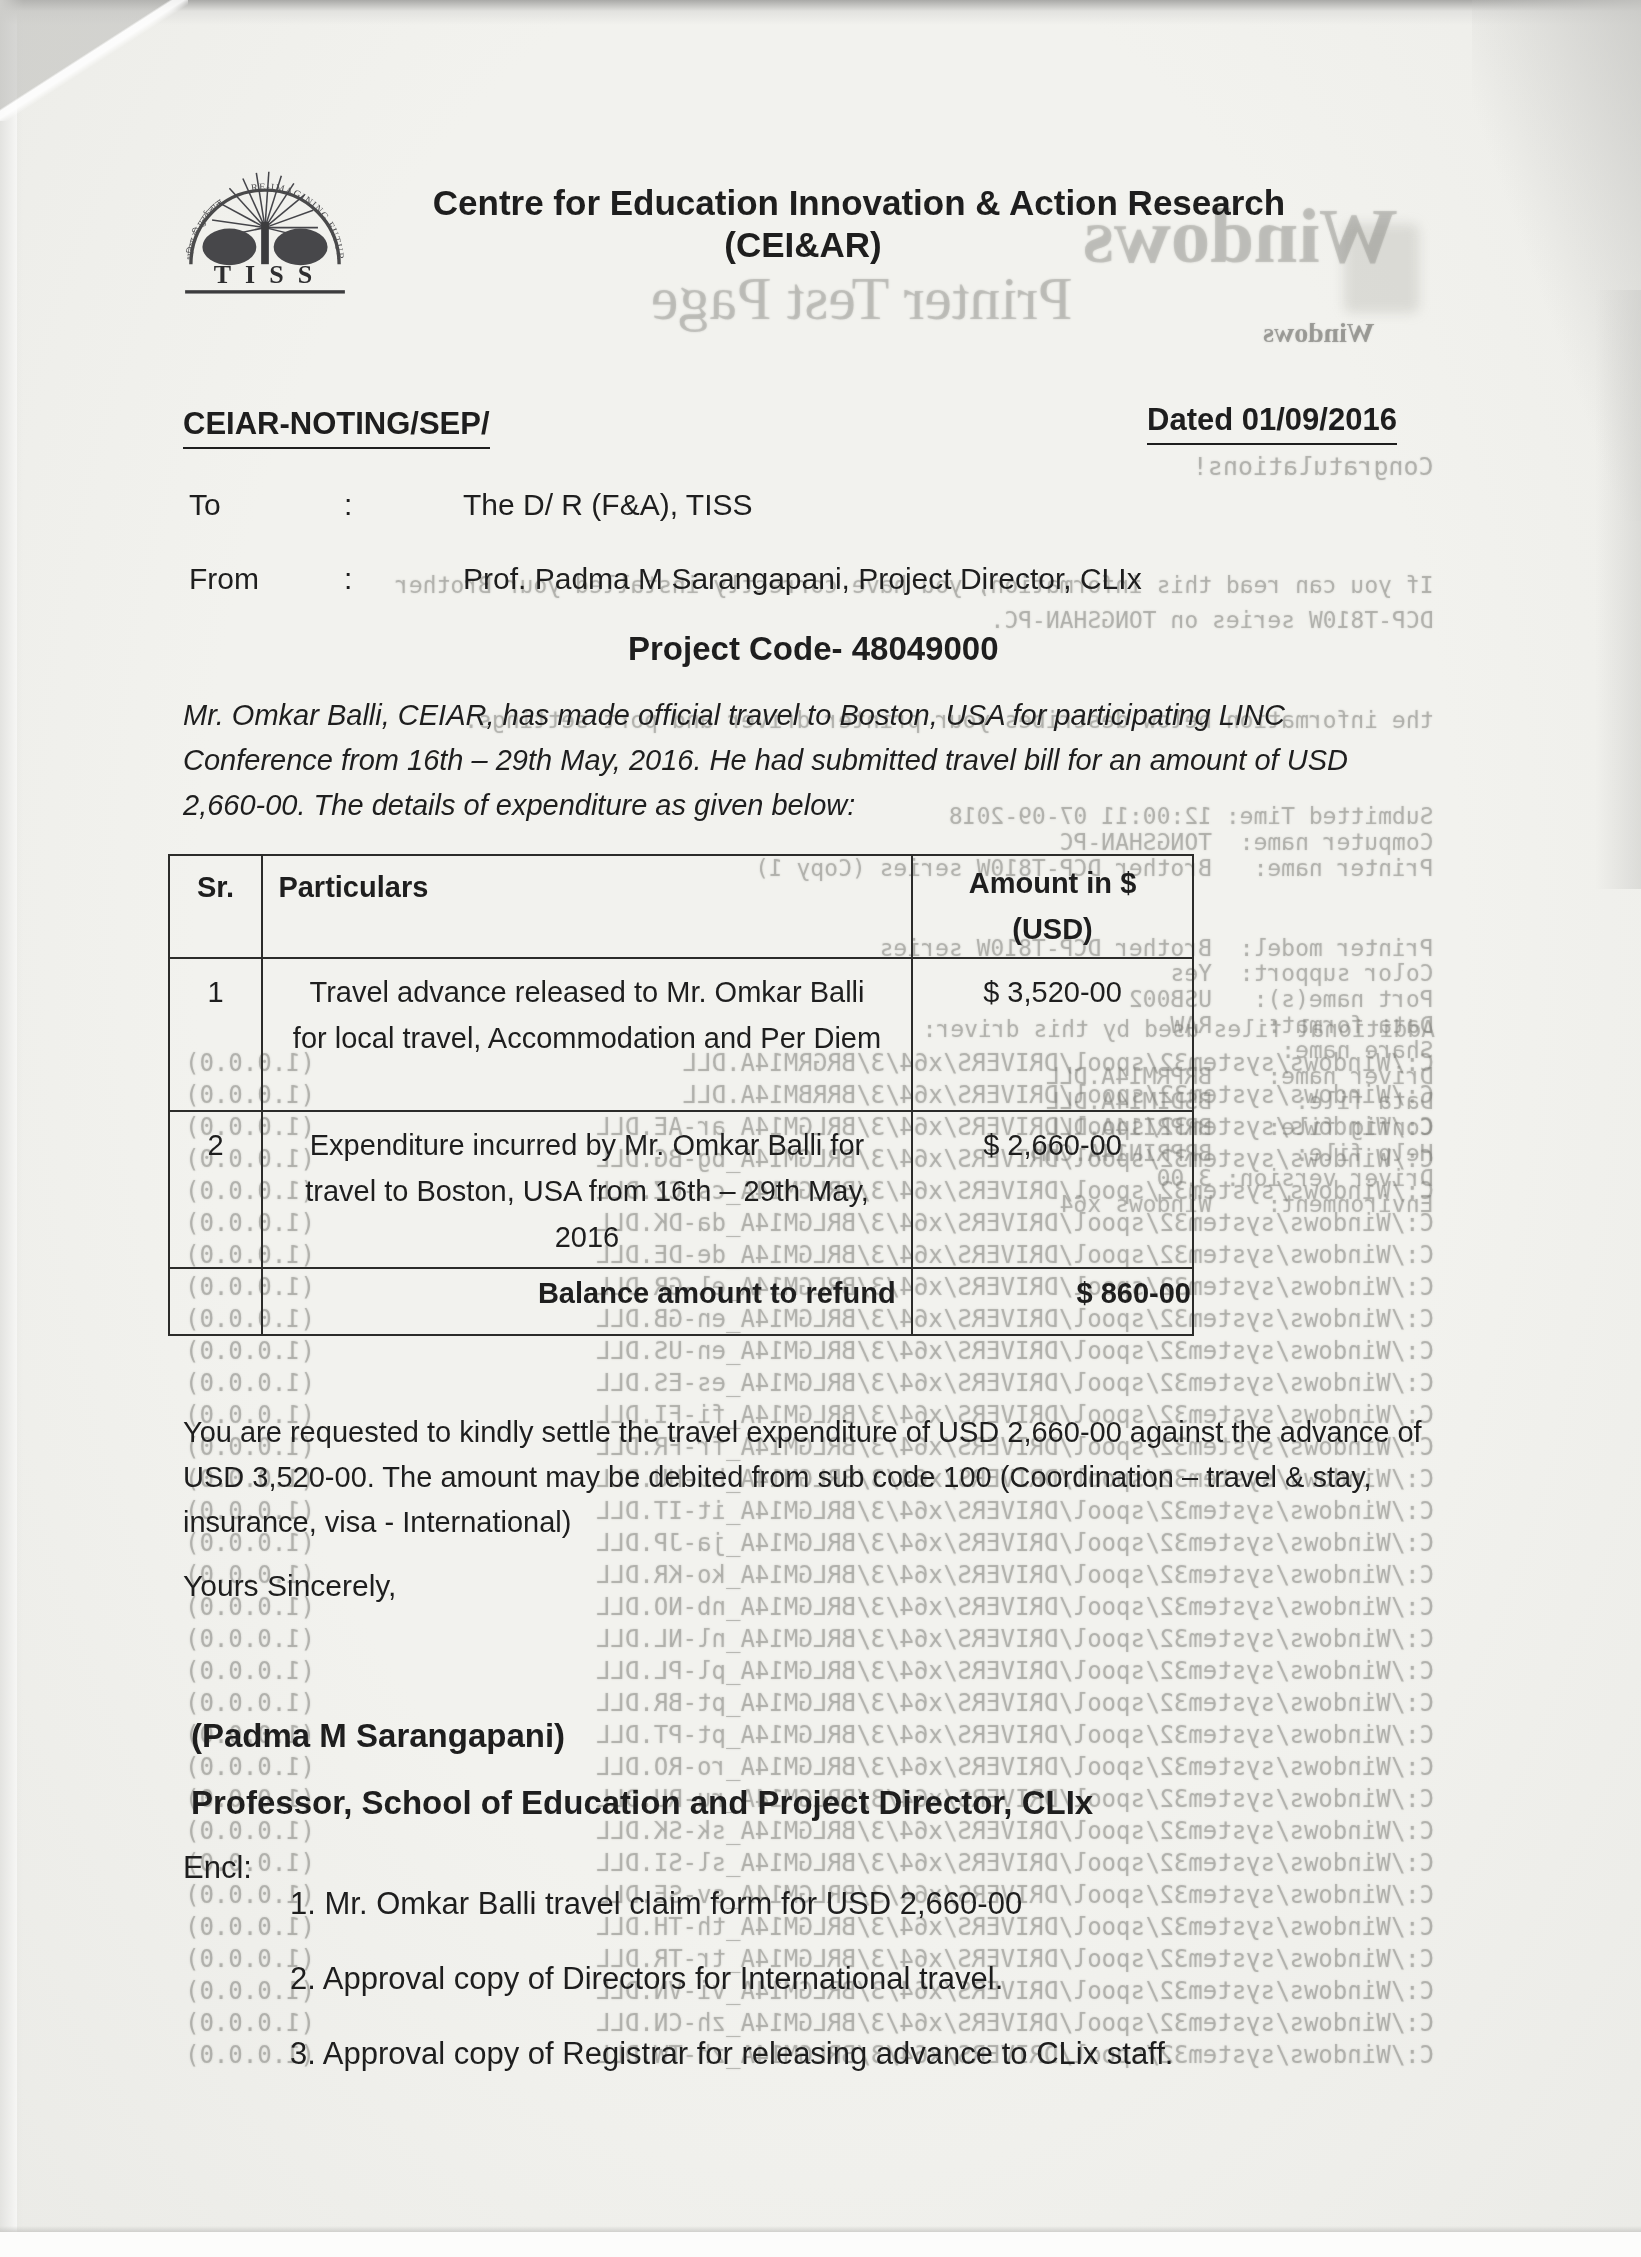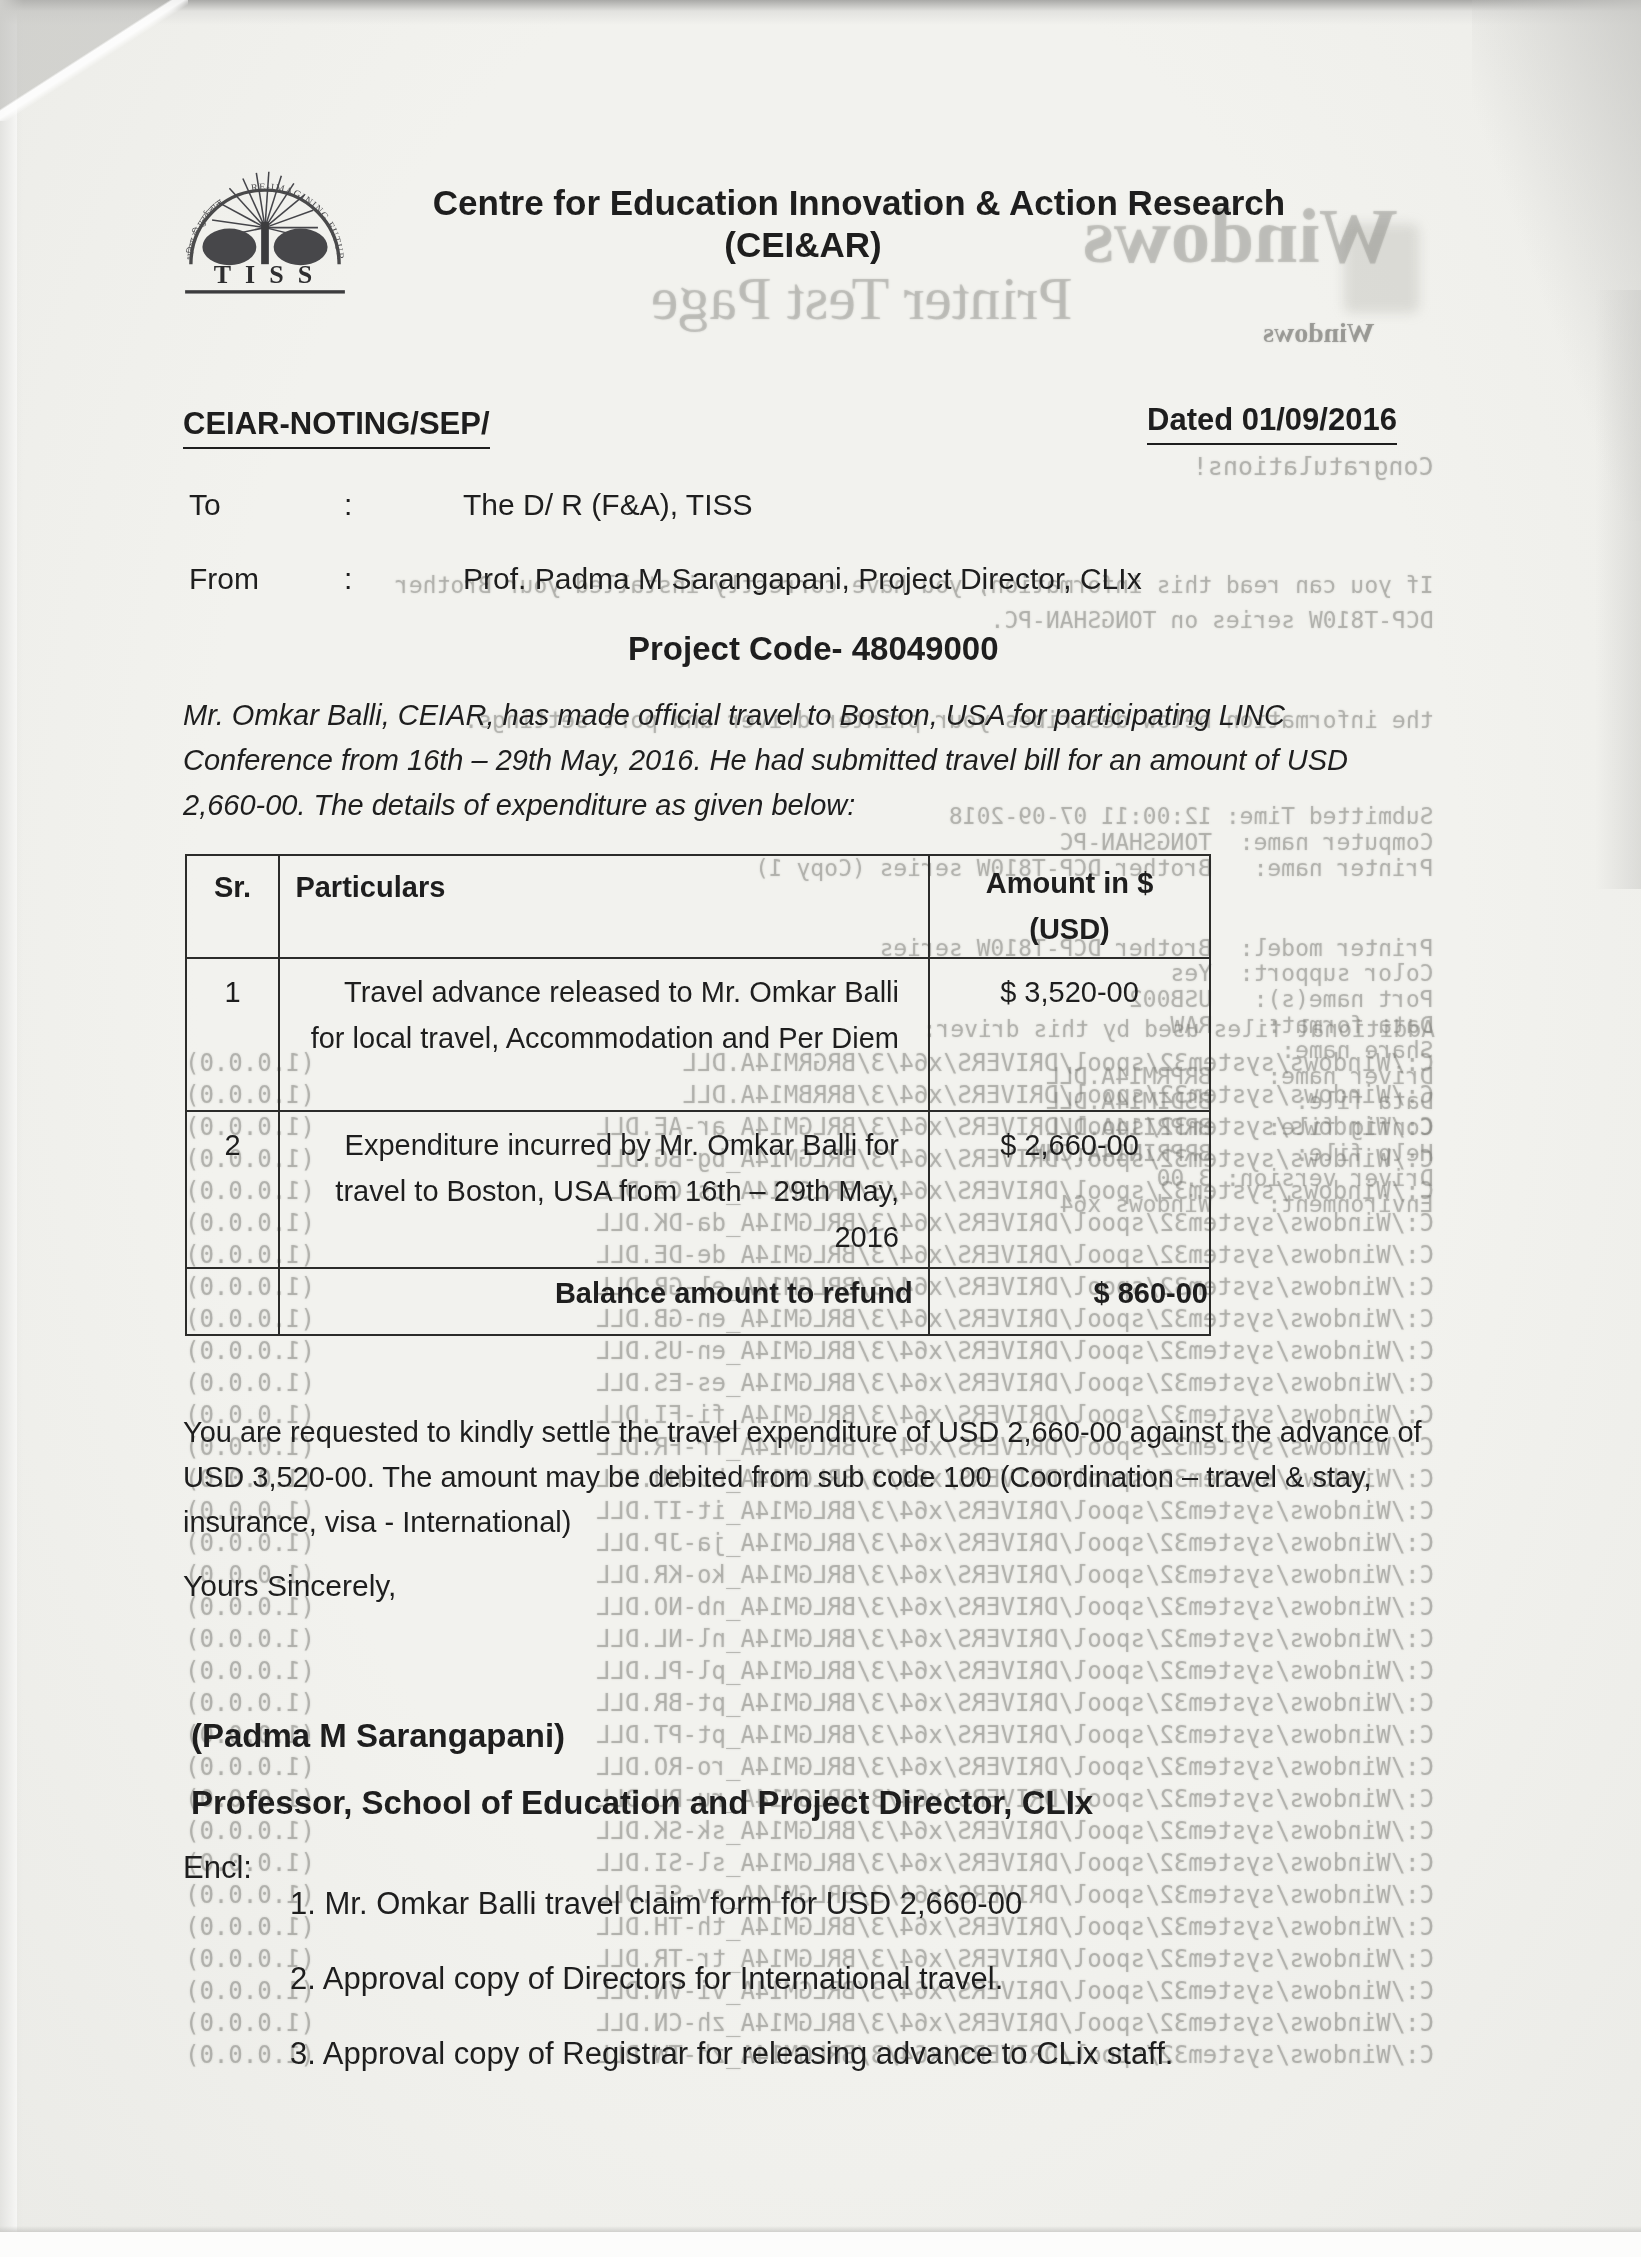--- a/index.html
+++ b/index.html
@@ -54,27 +54,27 @@
   .dated{left:1147px;top:402px;font-size:31px;font-weight:bold;border-bottom:2.9px solid #1e1e1e;padding-bottom:4.8px;}
   .addr-label{font-size:30px;}
   .to-label{left:189px;top:488px;}
   .to-colon{left:344px;top:488px;}
   .to-value{left:463px;top:488px;}
   .from-label{left:189px;top:562px;}
   .from-colon{left:344px;top:562px;}
   .from-value{left:463px;top:562px;}
   .project-code{left:628px;top:630px;font-size:33px;font-weight:bold;}
   .intro-para{left:183px;top:693px;width:1241px;font-size:29px;line-height:45px;font-style:italic;}
-  .exp-table{left:185px;top:854px;border-collapse:collapse;table-layout:fixed;}
+  .exp-table{left:168px;top:854px;border-collapse:collapse;table-layout:fixed;}
   .exp-table td{border:2.9px solid #2c2c2a;vertical-align:top;font-size:29px;line-height:46px;overflow:hidden;}
   .th-sr{text-align:center;padding-top:7.7px;font-weight:bold;}
   .th-part{text-align:left;padding:7.7px 0 0 15.4px;font-weight:bold;}
   .th-amt{text-align:center;padding-top:3.9px;font-weight:bold;line-height:50px;}
   .sr-cell{text-align:center;padding-top:9.7px;}
-  .part-cell{text-align:right;padding:9.7px 29px 0;}
+  .part-cell{text-align:center;padding:9.7px 29px 0;}
   .amt-cell{text-align:center;padding-top:10px;margin-left:12px;}
   .total-label{text-align:right;vertical-align:middle;font-weight:bold;padding-right:15.4px;}
   .total-amt{text-align:right;vertical-align:middle;font-weight:bold;}
   .closing-para{left:183px;top:1410px;width:1241px;font-size:29px;line-height:45px;}
   .signoff{left:183px;top:1569px;font-size:30px;}
   .sig-name{left:191px;top:1717px;font-size:33px;font-weight:bold;}
   .sig-desig{left:191px;top:1784px;font-size:33px;font-weight:bold;}
   .encl-label{left:183px;top:1850px;font-size:31px;}
   .encl-items{left:290px;top:1850px;font-size:31px;}
   .encl-items div{line-height:43px;margin-top:32px;}

